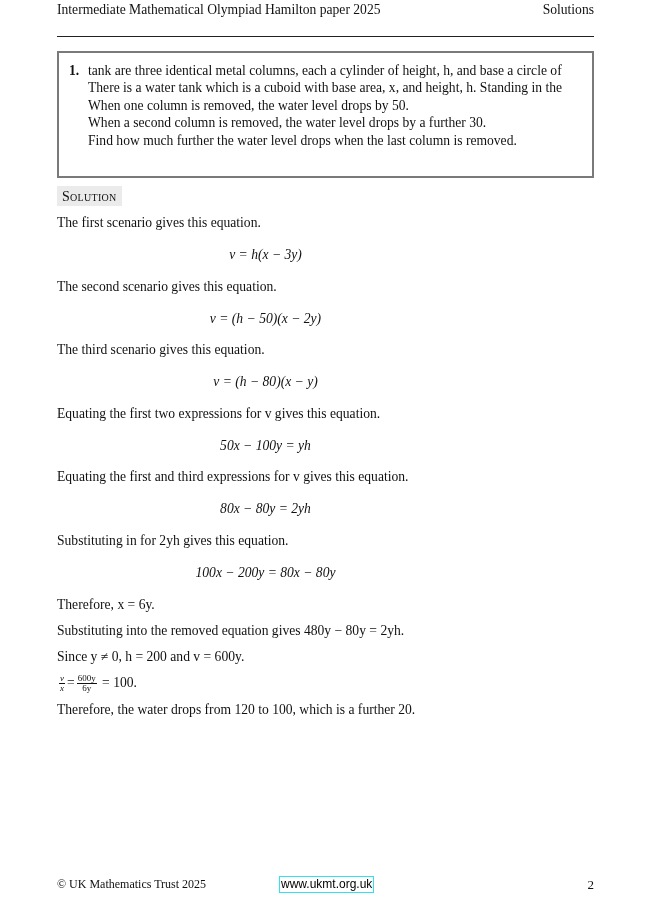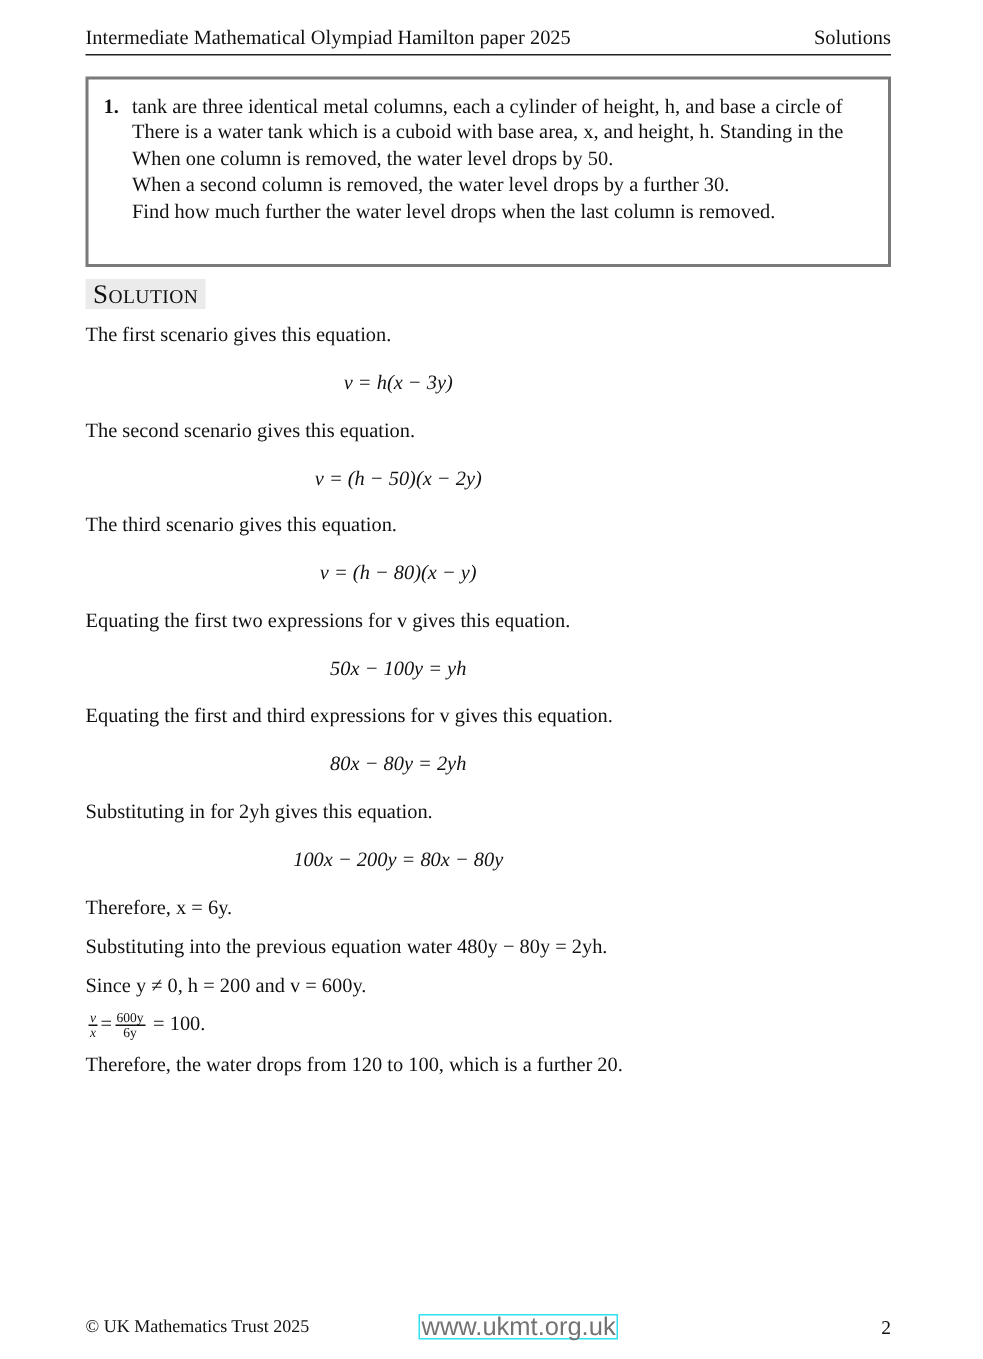--- a/index.html
+++ b/index.html
@@ -4,51 +4,51 @@
 <style>
   html, body { margin: 0; padding: 0; background: #ffffff; }
   body {
     width: 655px; height: 906px; position: relative; overflow: hidden;
     font-family: "Liberation Serif", "DejaVu Serif", serif;
     color: #111; font-size: 13.6px;
   }
   .header {
     position: absolute; left: 57px; top: 17px; width: 537px; height: 20px;
     border-bottom: 1px solid #222;
-    display: flex; justify-content: space-between; align-items: flex-start;
+    display: flex; justify-content: space-between; align-items: flex-end;
     font-size: 13.6px; padding-bottom: 18px; box-sizing: border-box;
   }
   .qbox {
     position: absolute; left: 57px; top: 51px; width: 537px; height: 127px;
     border: 2px solid #7a7a7a; box-sizing: border-box;
     padding: 9px 10px 8px 10px; line-height: 17.4px;
   }
   .qbox .qrow { display: flex; }
   .qbox .qnum { font-weight: bold; width: 19px; flex: none; }
   .qbox .qtext { flex: 1; }
   .qbox .qline { display: block; }
   .sol-badge {
     position: absolute; left: 57px; top: 186px; height: 20px; padding: 0 5px;
-    background: #ebebeb; font-variant: small-caps; font-size: 18px;
+    background: #ebebeb; font-variant: small-caps; font-size: 14px;
     line-height: 21px; letter-spacing: 0.3px;
   }
   .p { position: absolute; left: 57px; white-space: nowrap; }
   .eq { position: absolute; left: 0; width: 531px; text-align: center; white-space: nowrap; }
   i, .it { font-style: italic; }
   .frac {
     display: inline-block; vertical-align: middle; text-align: center;
     font-size: 9px; line-height: 9px; margin: 0 2px;
   }
   .frac .num { display: block; border-bottom: 0.8px solid #111; padding: 0 1px; }
   .frac .den { display: block; padding: 0 1px; }
   .footer { position: absolute; top: 877px; font-size: 12px; }
   .footer-left { left: 57px; text-align: right; }
   .footer-link {
     left: 279px; top: 876px; font-family: "Liberation Sans", "DejaVu Sans", sans-serif;
-    font-size: 17px; border: 1px solid #33e0f0; padding: 0 1px; line-height: 15px; color: #737373;
+    font-size: 12px; border: 1px solid #33e0f0; padding: 0 1px; line-height: 15px; color: #000000;
   }
   .footer-page { right: 61px; font-size: 13px; }
 </style>
 </head>
 <body>
 
 <div class="header">
   <span>Intermediate Mathematical Olympiad Hamilton paper 2025</span>
   <span>Solutions</span>
 </div>
@@ -80,21 +80,21 @@
 <div class="p" style="top:406px">Equating the first two expressions for v gives this equation.</div>
 <div class="eq it" style="top:438px">50x − 100y = yh</div>
 
 <div class="p" style="top:469px">Equating the first and third expressions for v gives this equation.</div>
 <div class="eq it" style="top:501px">80x − 80y = 2yh</div>
 
 <div class="p" style="top:533px">Substituting in for 2yh gives this equation.</div>
 <div class="eq it" style="top:565px">100x − 200y = 80x − 80y</div>
 
 <div class="p" style="top:597px">Therefore, x = 6y.</div>
-<div class="p" style="top:623px">Substituting into the previous equation water 480y − 80y = 2yh.</div>
+<div class="p" style="top:623px">Substituting into the removed equation gives 480y − 80y = 2yh.</div>
 <div class="p" style="top:649px">Since y ≠ 0, h = 200 and v = 600y.</div>
 
 <div class="p" style="top:674px">
   <span class="frac it">
     <span class="num">v</span>
     <span class="den">x</span>
   </span>=<span class="frac">
     <span class="num">600y</span>
     <span class="den">6y</span>
   </span>

